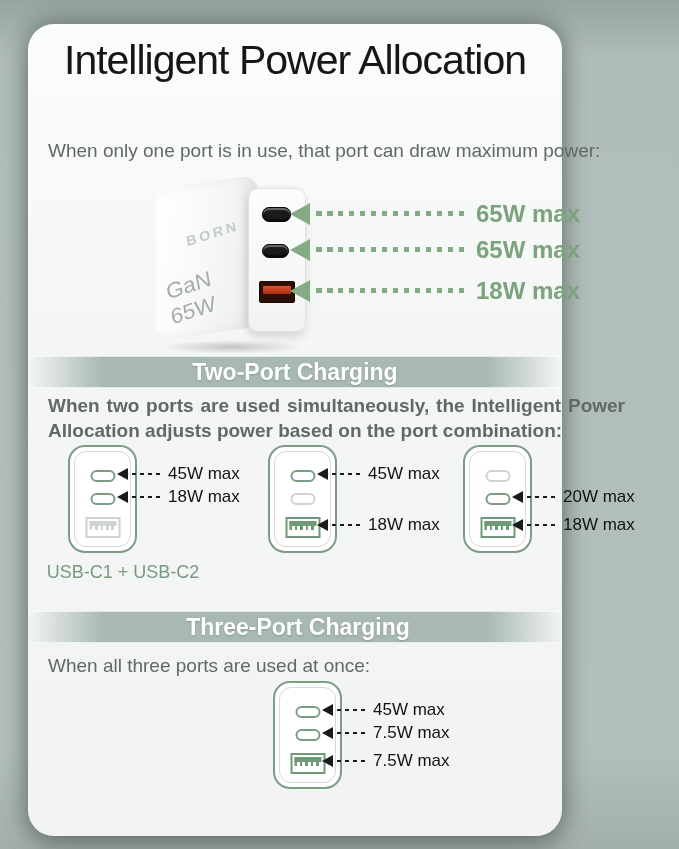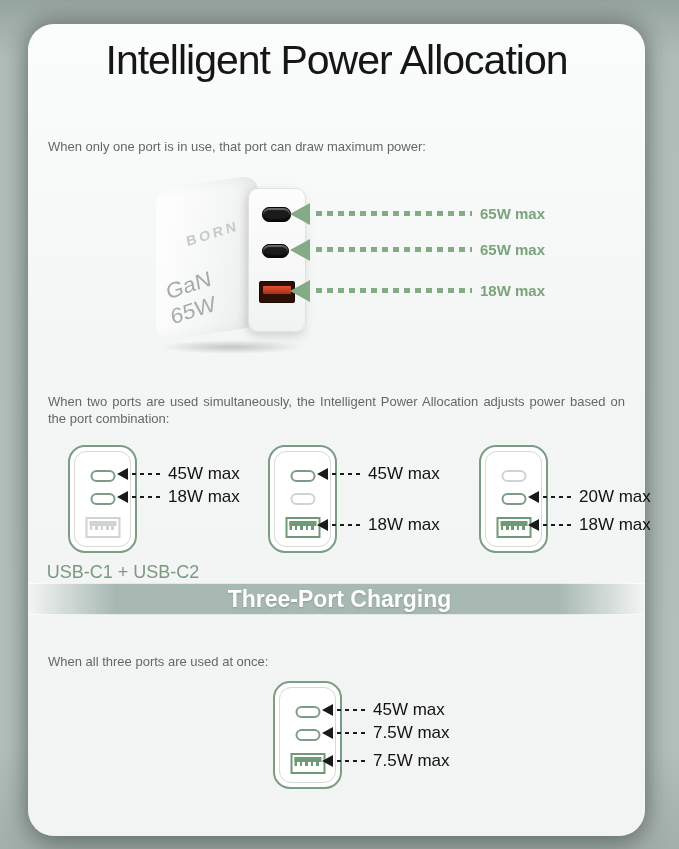--- a/index.html
+++ b/index.html
@@ -2,41 +2,41 @@
 <html><head>
 <meta charset="utf-8">
 <style>
   html,body{margin:0;padding:0;}
   body{
     width:679px;height:849px;overflow:hidden;position:relative;
     font-family:"Liberation Sans",sans-serif;
     background:linear-gradient(180deg,#96a49f 0%,#b1bdb9 7%,#b3bfbb 88%,#a3afab 100%);
   }
   .card{
-    position:absolute;left:28px;top:24px;width:617px;height:812px;
+    position:absolute;left:28px;top:24px;width:534px;height:812px;
     border-radius:26px;
     background:linear-gradient(180deg,#fbfcfc 0%,#f4f6f5 40%,#f2f4f3 100%);
     box-shadow:0 10px 26px rgba(45,55,52,.45),0 -6px 20px rgba(45,55,52,.28);
   }
   .title{
     position:absolute;top:11px;left:0;right:0;text-align:center;
     font-size:41px;font-weight:400;letter-spacing:-1px;color:#161616;line-height:50px;
   }
   .banner{
     position:absolute;left:0;right:0;height:30px;line-height:30px;text-align:center;
     font-size:23px;font-weight:bold;color:#ffffff;
     background:linear-gradient(90deg,rgba(168,185,180,0) 0%,#a8b9b4 14%,#a8b9b4 86%,rgba(168,185,180,0) 100%);
     text-shadow:0 1px 2px rgba(0,0,0,.18);
     border-top:1px solid rgba(255,255,255,.7);border-bottom:1px solid rgba(255,255,255,.7);
   }
   .para{
     position:absolute;left:20px;width:577px;
-    font-size:13px;color:#636867;line-height:1.32;
-  }
-  .just{text-align:justify;}
+    font-size:19px;color:#636867;line-height:1.32;
+  }
+  .just{text-align:justify;font-weight:bold;}
   
   .fig-single{position:absolute;top:140px;left:0;right:0;height:190px;}
   .charger3d{position:absolute;left:126px;top:10px;width:156px;height:172px;}
   .charger3d::after{
     content:'';position:absolute;left:6px;right:6px;bottom:-8px;height:14px;
     background:radial-gradient(ellipse at center,rgba(0,0,0,.20) 0%,rgba(0,0,0,0) 70%);
   }
   .side-face{
     position:absolute;left:2px;top:8px;width:102px;height:152px;border-radius:16px;
     transform:skewY(-8deg);
@@ -66,21 +66,21 @@
     position:absolute;left:10px;top:92px;width:34px;height:20px;border-radius:2px;
     background:#2e0f06;border:1px solid #1b0a04;
   }
   .usba-big .bar{margin:4px 3px 0;height:8px;border-radius:1px;
     background:linear-gradient(180deg,#e25330 0%,#a92e12 100%);}
   .big-row{position:absolute;left:262px;width:290px;height:27px;display:flex;align-items:center;}
   .tri-g{width:0;height:0;border-top:11px solid transparent;border-bottom:11px solid transparent;
     border-right:20px solid #85ab86;flex:0 0 auto;}
   .dots-g{flex:1 1 auto;height:5px;margin:0 8px 0 6px;
     background:repeating-linear-gradient(90deg,#85ab86 0 5.5px,transparent 5.5px 11px);}
-  .big-callout{flex:0 0 100px;font-size:15px;font-weight:bold;color:#7ba37c;white-space:nowrap;}
+  .big-callout{flex:0 0 100px;font-size:24px;font-weight:bold;color:#7ba37c;white-space:nowrap;}
   
   .combos{position:absolute;top:421px;left:0;right:0;height:160px;}
   .combo{position:absolute;top:0;width:200px;height:160px;}
   .mini{
     position:absolute;left:0;top:0;width:69px;height:108px;box-sizing:border-box;
     border:2.5px solid #7d9c85;border-radius:17px;background:#ffffff;
   }
   .mini-inner{position:absolute;left:4px;top:4px;right:4px;bottom:4px;
     border:1.5px solid #d6d9d7;border-radius:12px;}
   .p-c{
@@ -145,20 +145,23 @@
       <div class="dots-g"></div>
       <span class="big-callout">65W max</span>
     </div>
     <div class="big-row" style="top:113px;">
       <div class="tri-g"></div>
       <div class="dots-g"></div>
       <span class="big-callout">18W max</span>
     </div>
   </div>
 
+  <div class="banner" style="top:332px;">
+    <span>Two-Port Charging</span>
+  </div>
   <div class="para just" style="top:369px;">When two ports are used simultaneously, the Intelligent Power Allocation adjusts power based on the port combination:</div>
 
   <div class="combos">
 
     <div class="combo" style="left:40px;">
       <div class="mini">
         <div class="mini-inner"></div>
         <div class="p-c active" style="top:23px;"></div>
         <div class="p-c active" style="top:46px;"></div>
         <div class="p-a">
@@ -192,21 +195,21 @@
         <div class="dots-k"></div>
         <span class="mini-callout">45W max</span>
       </div>
       <div class="mini-row" style="top:72px;">
         <div class="tri-k"></div>
         <div class="dots-k"></div>
         <span class="mini-callout">18W max</span>
       </div>
     </div>
 
-    <div class="combo" style="left:451px;">
+    <div class="combo" style="left:435px;">
       <div class="mini">
         <div class="mini-inner"></div>
         <div class="p-c" style="top:23px;"></div>
         <div class="p-c active" style="top:46px;"></div>
         <div class="p-a active">
             <div class="tongue"></div>
           </div>
       </div>
       <div class="mini-row" style="top:44px;">
         <div class="tri-k"></div>
@@ -215,21 +218,21 @@
       </div>
       <div class="mini-row" style="top:72px;">
         <div class="tri-k"></div>
         <div class="dots-k"></div>
         <span class="mini-callout">18W max</span>
       </div>
     </div>
 
   </div>
 
-  <div class="banner" style="top:559px;padding-left:6px;">
+  <div class="banner" style="top:587px;padding-left:6px;">
     <span>Three-Port Charging</span>
   </div>
   <div class="para" style="top:629px;">When all three ports are used at once:</div>
 
   <div class="fig-three">
     <div class="mini">
       <div class="mini-inner"></div>
       <div class="p-c active" style="top:23px;"></div>
       <div class="p-c active" style="top:46px;"></div>
       <div class="p-a active">

